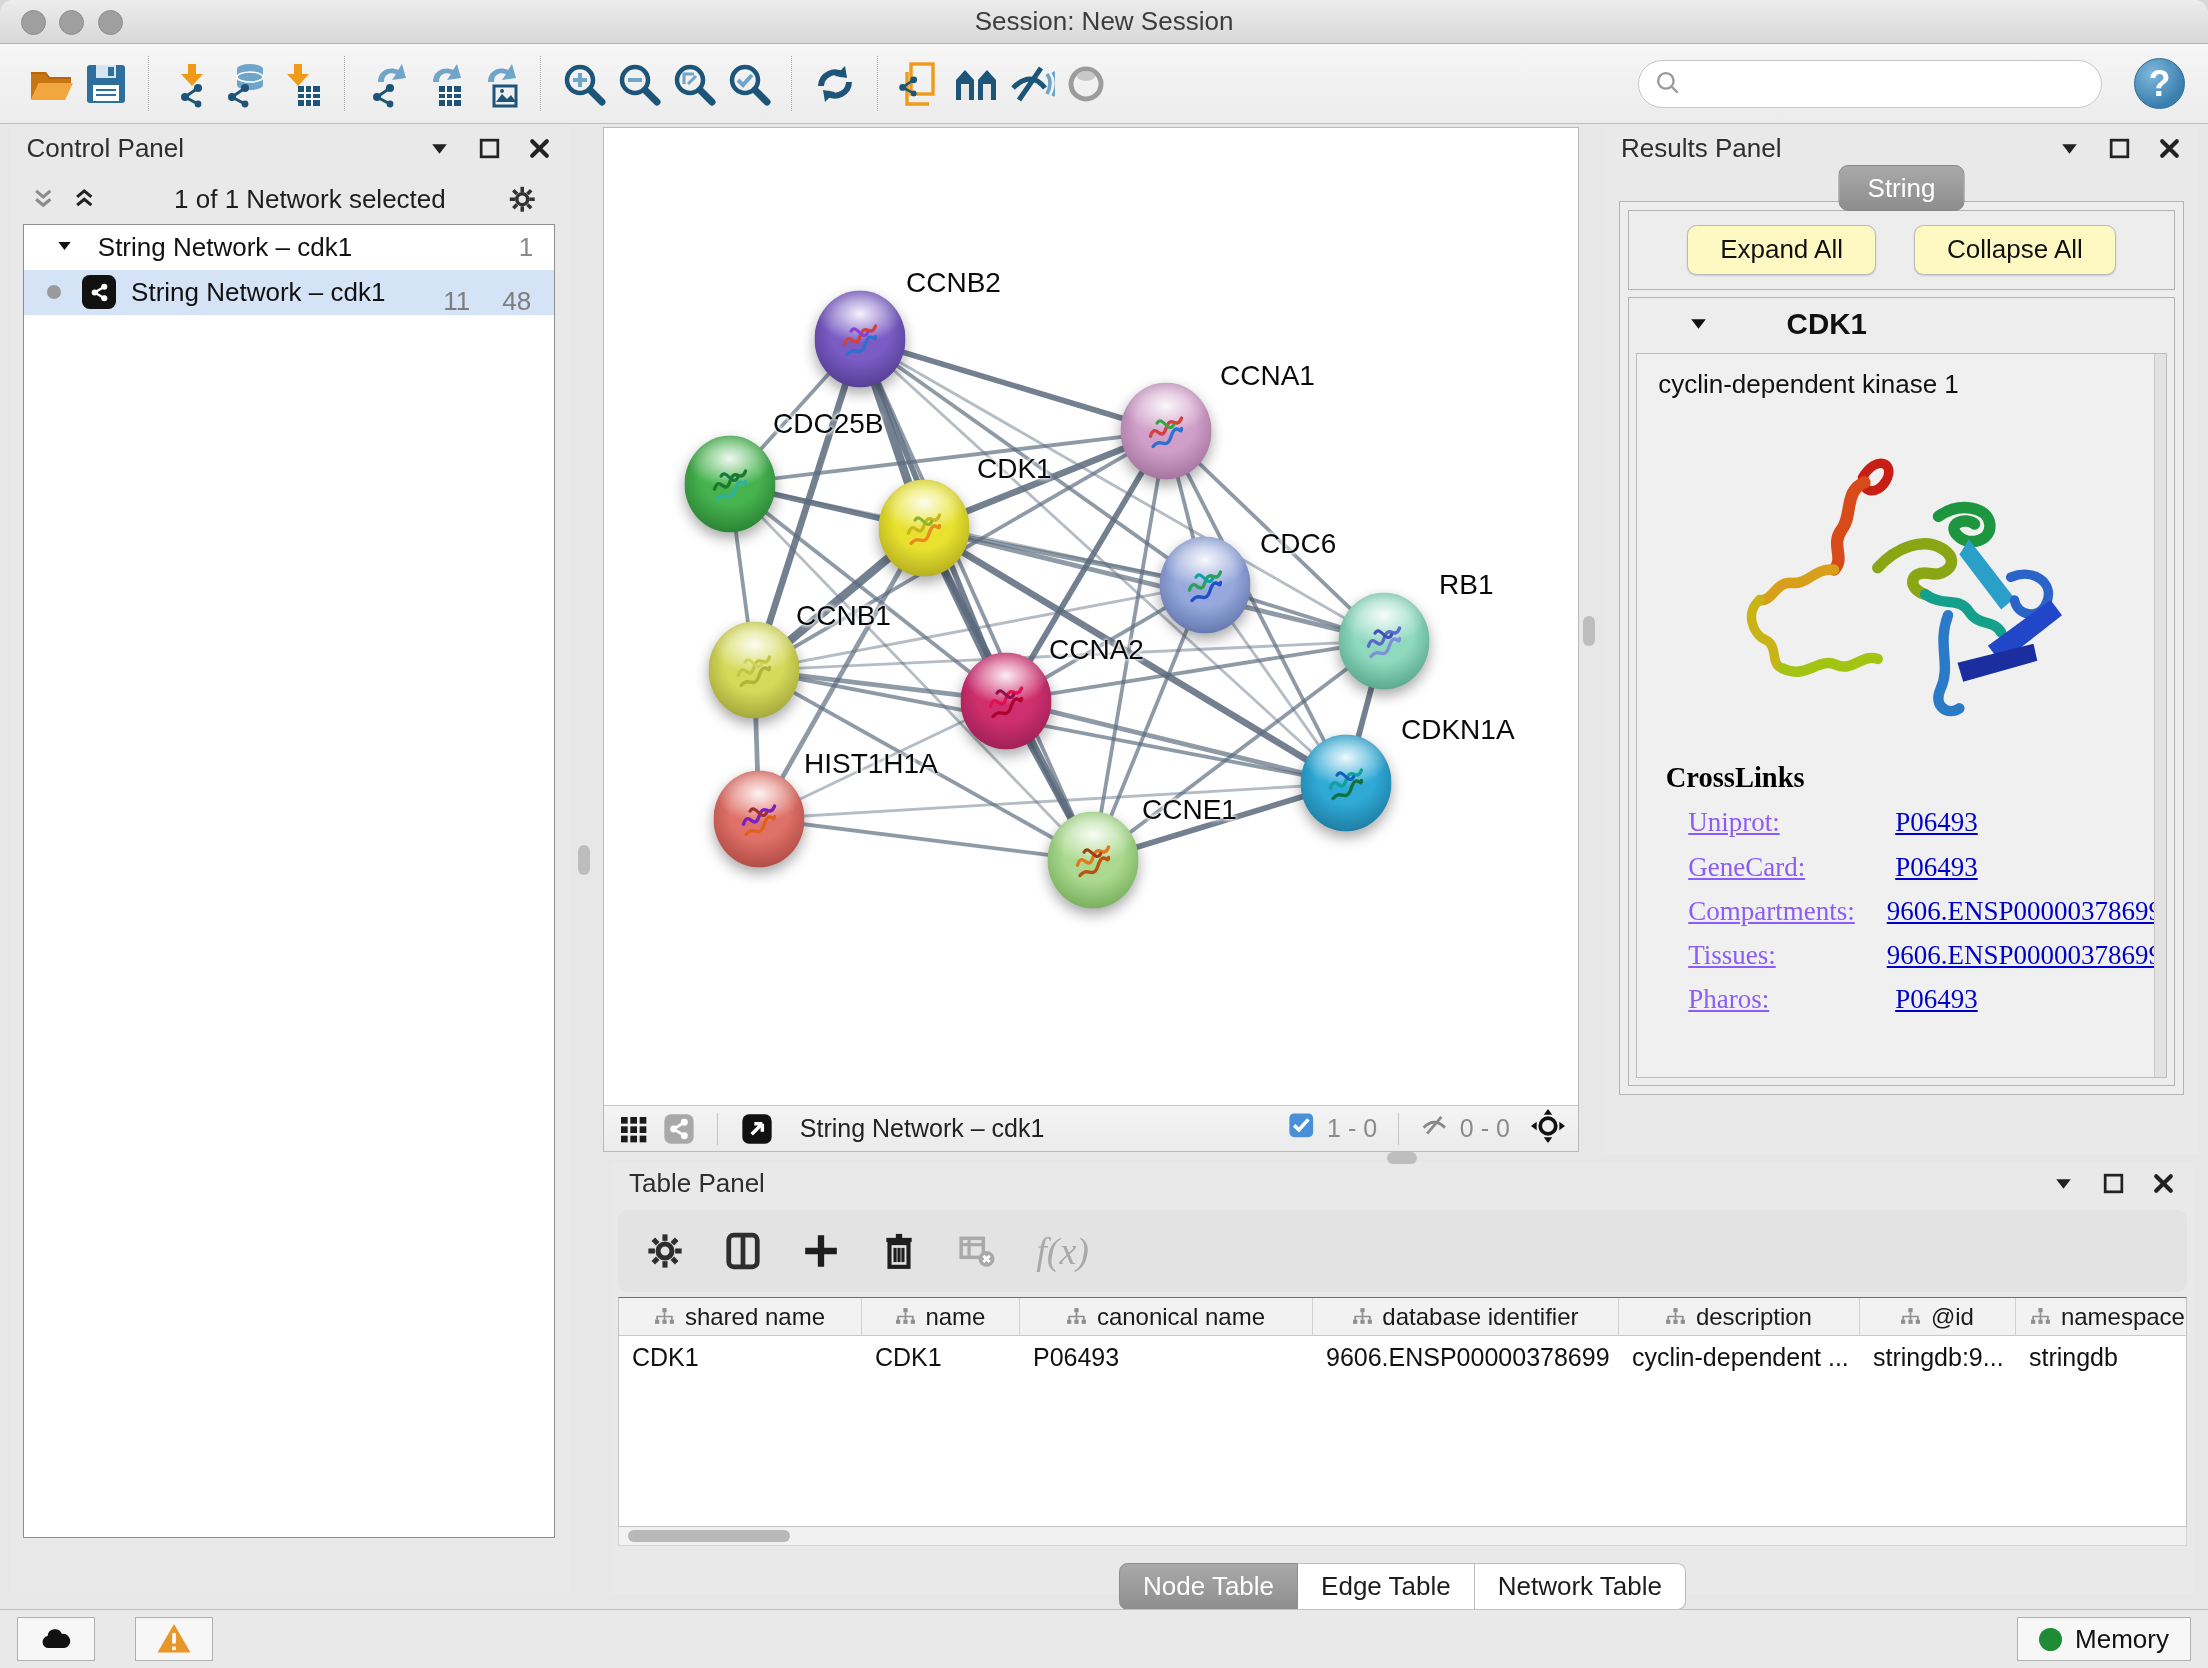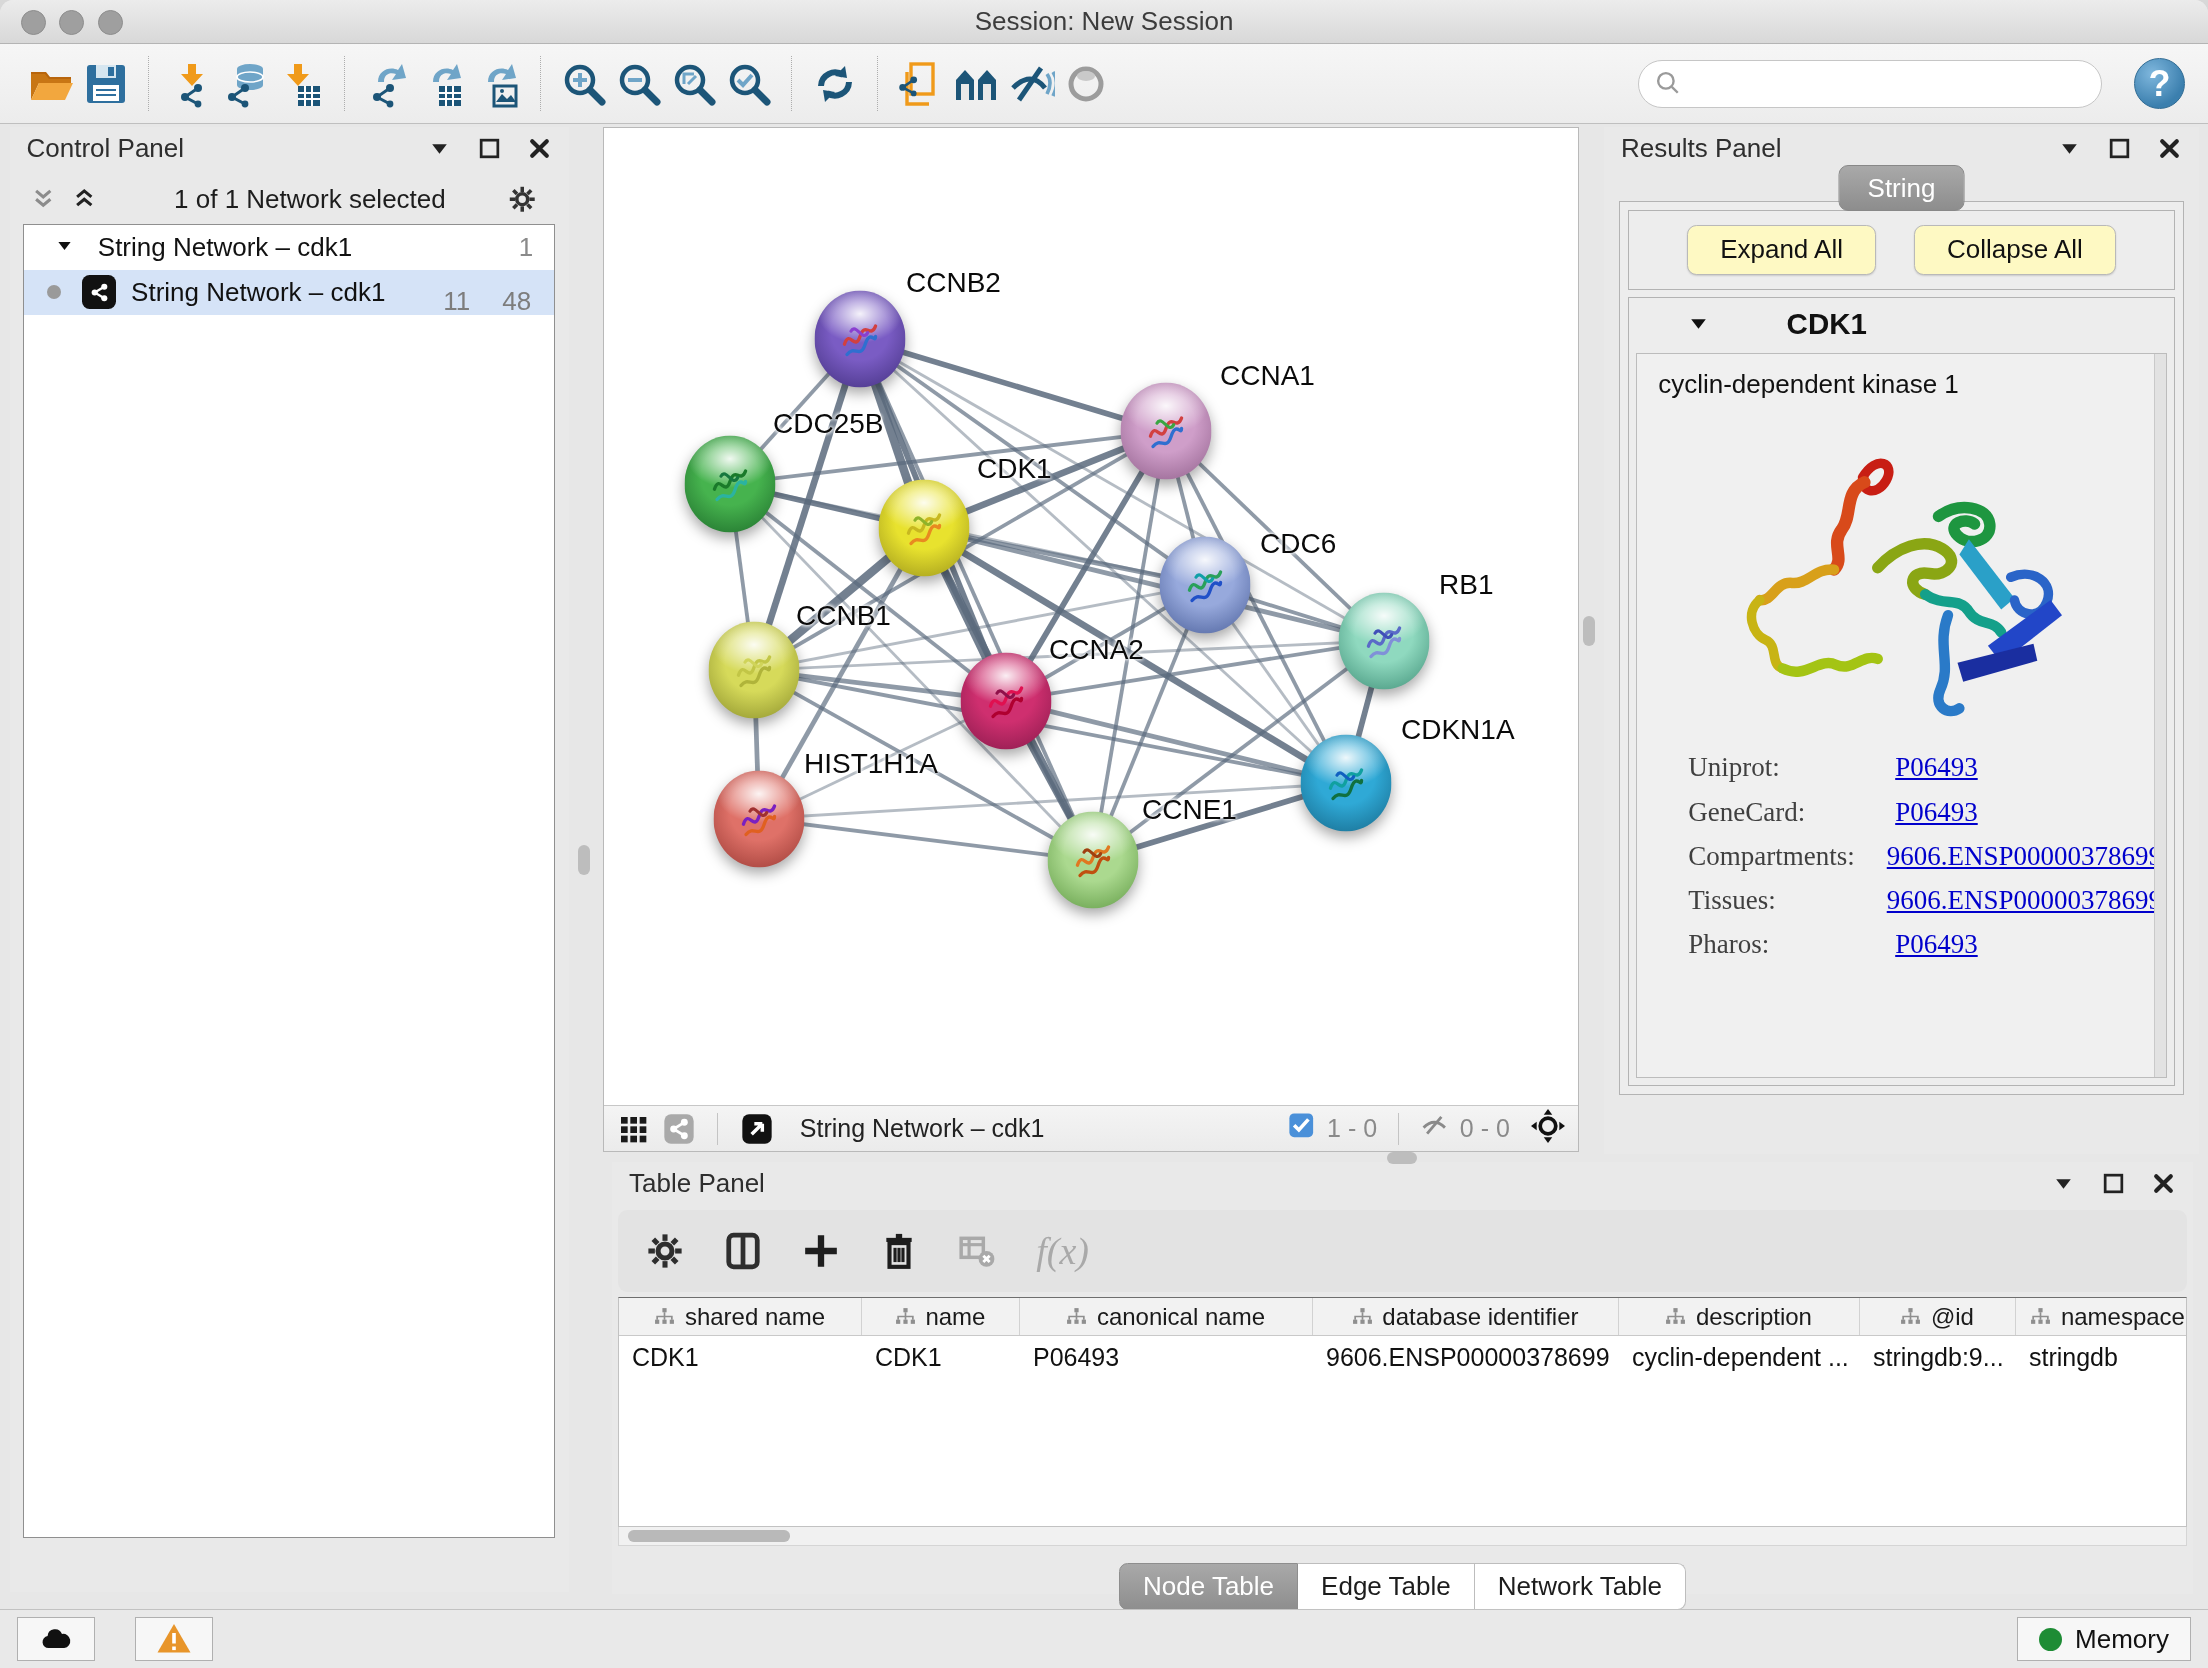--- a/index.html
+++ b/index.html
@@ -88,21 +88,21 @@
   .rp-section { border:1px solid #b3b3b3; position:absolute; left:7.6px; right:7.6px; top:95px; bottom:7.6px; background:#ededed; }
   .rp-sec-head { height:51px; display:flex; align-items:center; padding-left:57px; gap:76px; }
   .rp-sec-head svg { width:25px; height:25px; }
   .rp-sec-name { font-size:29.5px; font-weight:bold; color:#111; }
   .rp-content { position:absolute; left:7.6px; right:7.6px; top:55px; bottom:7.6px; border:1px solid #bcbcbc; background:#f0f0f0; padding:15px 3.8px 0 21px; overflow:hidden; }
   .rp-vscroll { position:absolute; right:0; top:0; bottom:0; width:11.4px; background:#e2e2e2; border-left:1px solid #c9c9c9; }
   .rp-desc { font-size:26px; color:#111; }
   .protein-img { display:block; margin:25px auto 9.5px auto; }
   .xl-title { font-family:"Liberation Serif", serif; font-weight:bold; font-size:28.5px; color:#000; margin:23px 0 9.5px 7.6px; }
   .xl-row { display:flex; font-family:"Liberation Serif", serif; font-size:27px; margin:13.3px 0 0 30px; }
-  .xl-label { width:207px; color:#404040; }
+  .xl-label { width:207px; color:#8b5cf6;text-decoration:underline; }
   .xl-link { color:#0000cc; text-decoration:underline; }
 
   
   .table-panel { position:absolute; left:612px; top:1162px; width:1581px; height:432px; background:#e9e9e9; }
   .tp-toolbar { margin:5.7px 5.7px 0 5.7px; height:82px; background:#e3e3e3; border-radius:9.5px;
     display:flex; align-items:center; padding-left:28.5px; gap:40px; }
   .tp-ico svg { width:38px; height:38px; display:block; }
   .tp-fx { font-family:"Liberation Serif", serif; font-style:italic; font-size:38px; color:#a9a9a9; }
   .tp-grid { margin:5.7px 5.7px 0 5.7px; background:#fff; border:1px solid #c2c2c2; border-top:1.9px solid #6e6e6e; height:230px; overflow:hidden; }
   .tp-header { display:flex; background:#f2f2f2; border-bottom:1px solid #c9c9c9; height:38px; }
@@ -666,20 +666,21 @@
               <path d="M166 150 C186 128 214 118 234 130 C254 142 240 160 220 156 C200 152 196 172 216 178" stroke="#8aa614" stroke-width="12"></path>
               <path d="M230 96 C252 80 282 86 284 104 C286 122 262 128 250 116 C238 104 258 96 268 104" stroke="#1e9640" stroke-width="12"></path>
               <path d="M216 178 C236 192 252 180 262 196 C272 212 288 204 296 218" stroke="#14a08a" stroke-width="11"></path>
               <path d="M262 120 L310 182 L296 194 L252 136 Z" fill="#2aa0c8" stroke="none"></path>
               <path d="M306 160 C330 150 352 166 344 186 C336 206 312 200 310 184" stroke="#2a64c8" stroke-width="10"></path>
               <path d="M282 232 L348 184 L360 200 L296 250 Z" fill="#2246c8" stroke="none"></path>
               <path d="M250 250 L330 230 L334 248 L256 270 Z" fill="#1a2ea0" stroke="none"></path>
               <path d="M240 200 C228 232 244 252 232 278 C224 296 240 306 252 298" stroke="#2a7ac8" stroke-width="11"></path>
             </g>
           </svg>
+          <div class="xl-title">CrossLinks</div>
           <div id="crosslinks">
               <div class="xl-row">
                 <span class="xl-label">Uniprot:</span>
     <a class="xl-link">P06493</a>
               </div>
               <div class="xl-row">
                 <span class="xl-label">GeneCard:</span>
     <a class="xl-link">P06493</a>
               </div>
               <div class="xl-row">

